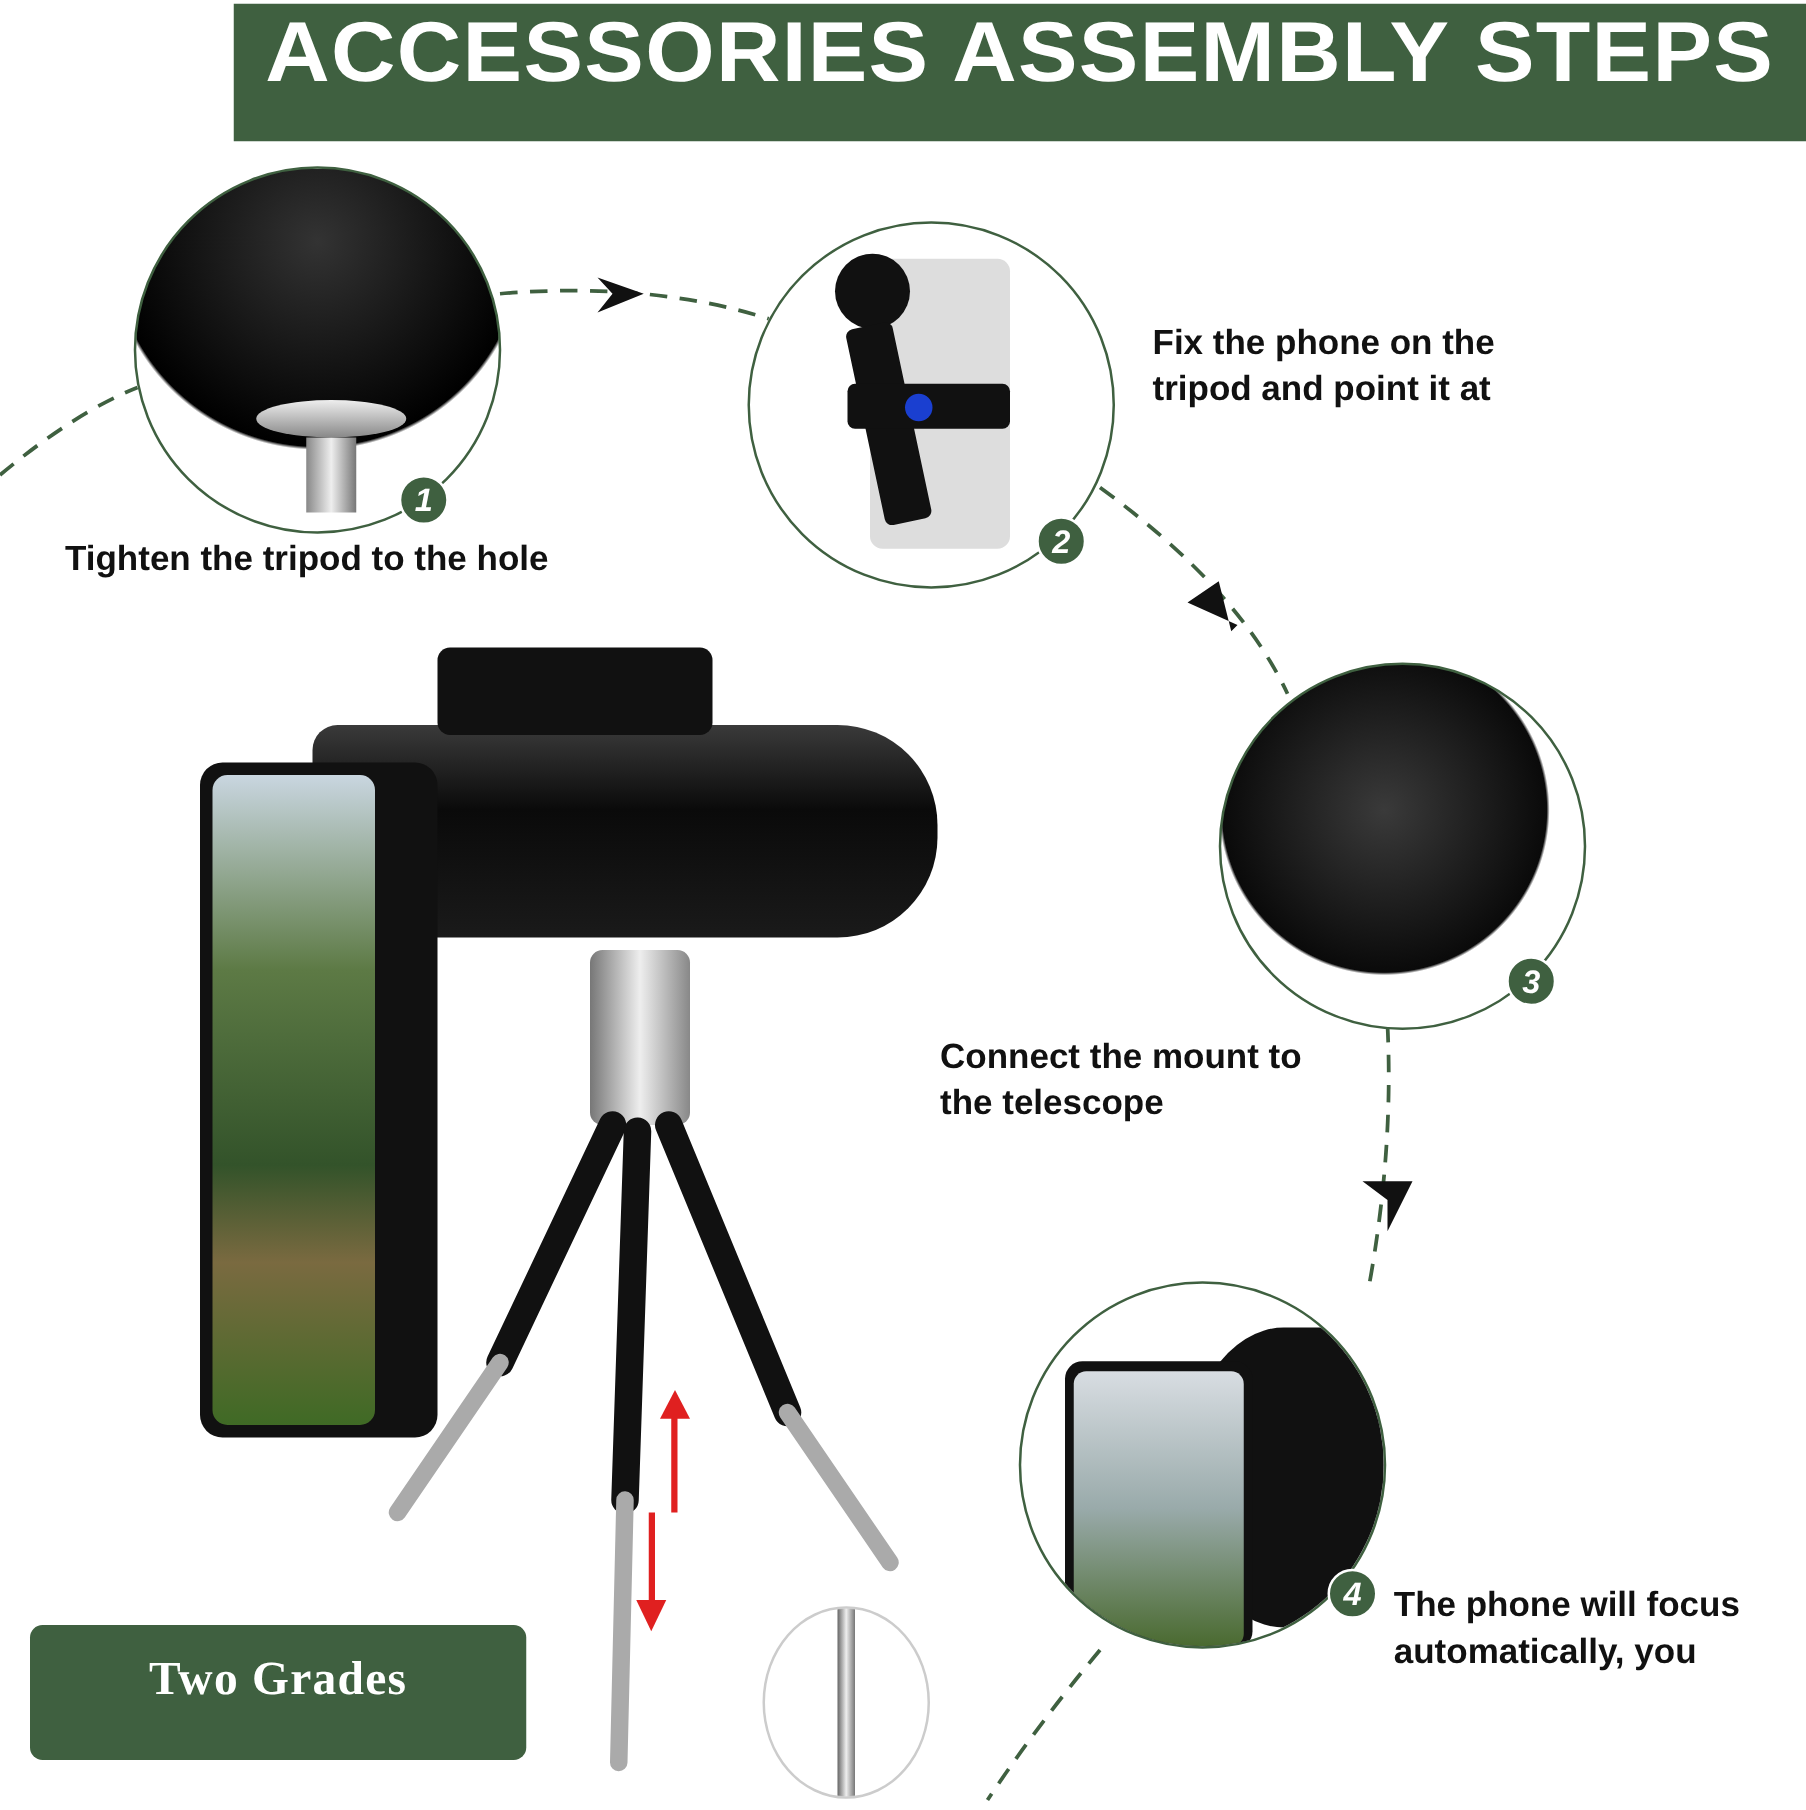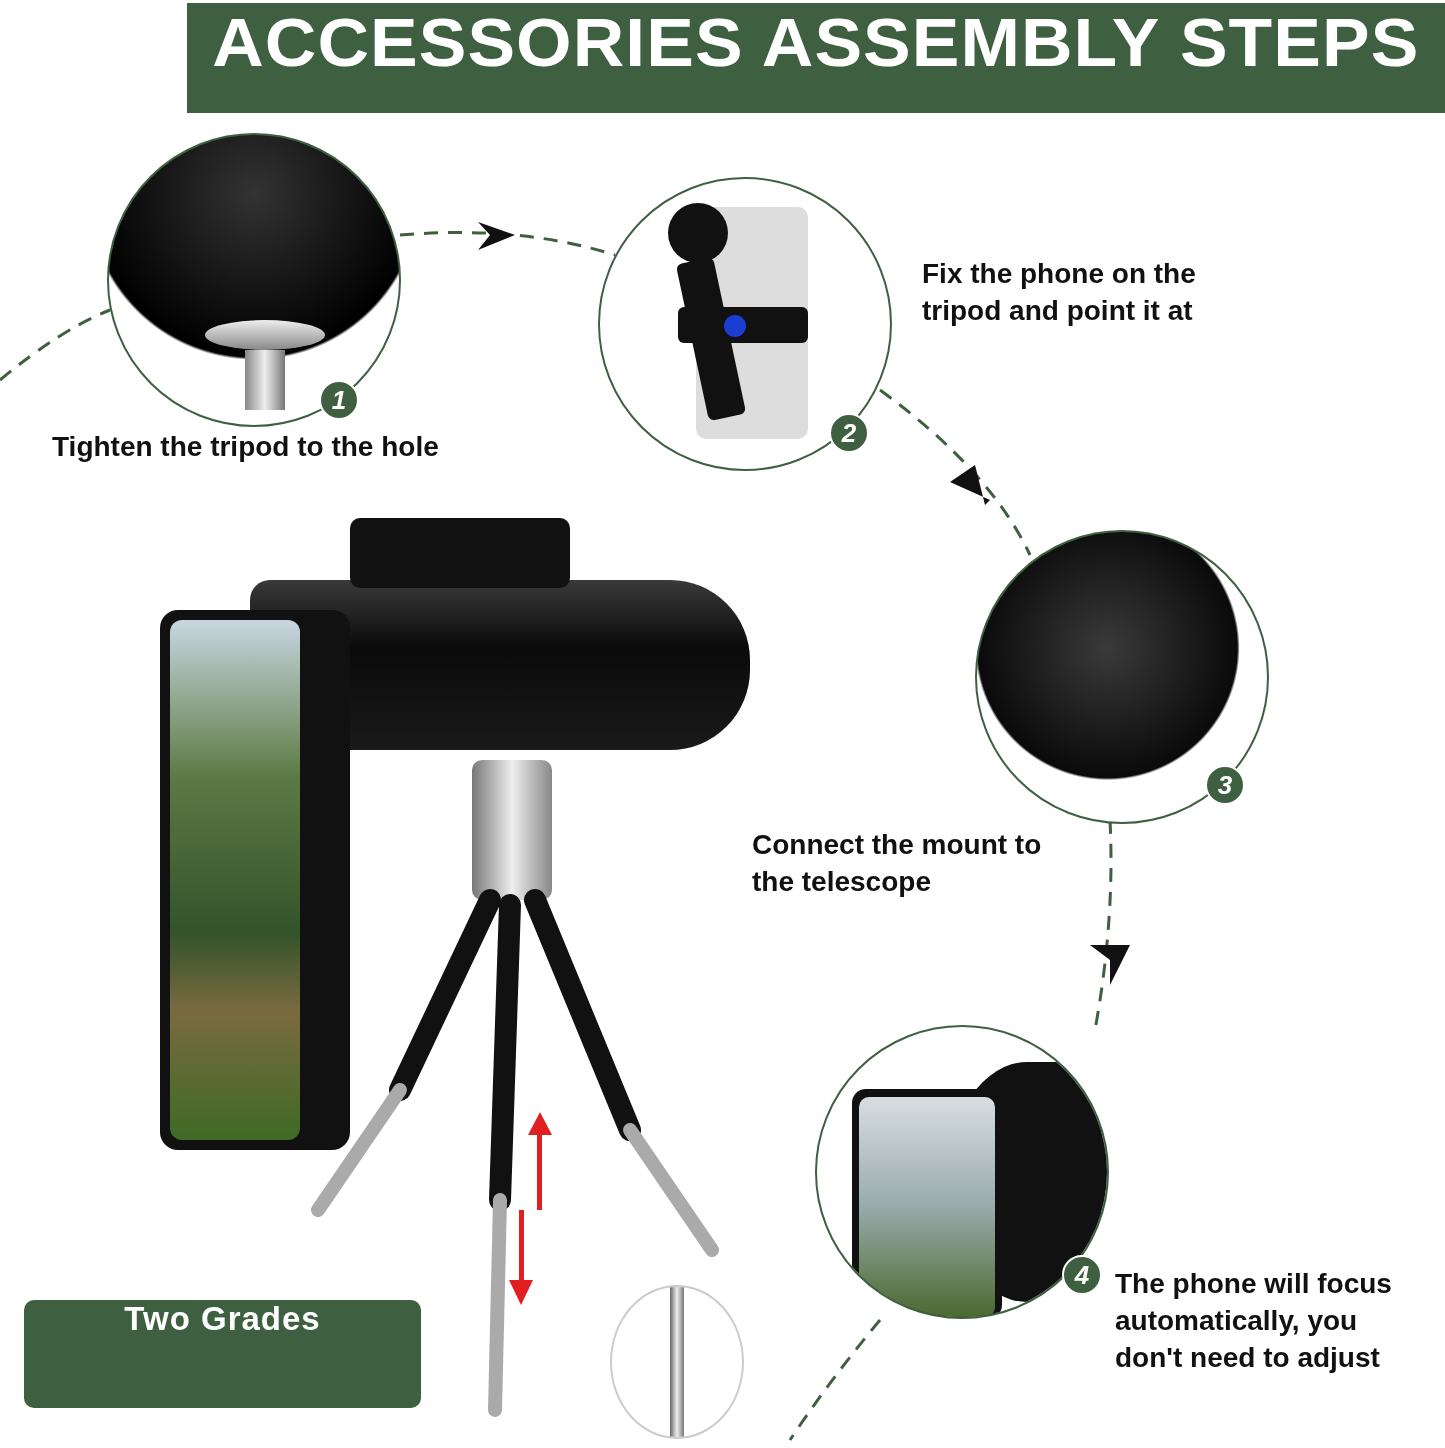--- a/index.html
+++ b/index.html
@@ -9,21 +9,21 @@
             display:flex; align-items:flex-start; justify-content:center; }
   .banner-title { color:#fff; font-weight:bold; font-size:68px; letter-spacing:1px; font-family:"Liberation Sans", sans-serif; transform:scaleX(1.05); }
   .circle { position:absolute; border:2px solid #3f6040; border-radius:50%; background:#111; overflow:hidden; }
   .badge { position:absolute; width:36px; height:36px; border-radius:50%; background:#3f6040; color:#fff;
            font-weight:bold; font-style:italic; font-size:26px; display:flex; align-items:center; justify-content:center;
            border:2px solid #fff; }
   .caption { position:absolute; font-weight:bold; color:#111; font-size:28px; line-height:37px; }
   .note-box { position:absolute; left:24px; top:1300px; width:397px; height:108px; background:#3f6040; border-radius:10px;
               color:#fff; text-align:center; }
   .note-line1 { font-style:italic; font-size:28px; margin-top:16px; }
-  .note-line2 { font-weight:bold; font-size:33px; margin-top:0; letter-spacing:1px; }
+  .note-line2 { font-weight:bold; font-size:38px; margin-top:21px; letter-spacing:1px;font-family:Liberation Serif, serif; }
   svg.paths { position:absolute; left:0; top:0; }
   .product { position:absolute; }
 </style>
 </head>
 <body>
 
 <div class="banner">
   <span class="banner-title">ACCESSORIES ASSEMBLY STEPS</span>
 </div>
 
@@ -70,21 +70,20 @@
 
 <div class="circle" style="left:815px;top:1025px;width:290px;height:290px;background:#fff;">
   <div style="position:absolute;left:130px;top:35px;width:160px;height:240px;background:#111;border-radius:50% 0 0 50%;"></div>
   <div style="position:absolute;left:35px;top:62px;width:150px;height:230px;background:#111;border-radius:14px;"></div>
   <div style="position:absolute;left:42px;top:70px;width:136px;height:220px;background:linear-gradient(#d8dde2,#9aa 50%,#4a6a30);border-radius:10px;"></div>
 </div>
 <div class="badge" style="left:1062px;top:1255px;">4</div>
 <div class="caption" style="left:1115px;top:1265px;">
   <div>The phone will focus</div>
   <div>automatically, you</div>
-  <div>don't need to adjust</div>
 </div>
 
 <div class="product" style="left:250px;top:580px;width:500px;height:170px;background:linear-gradient(#3a3a3a,#0a0a0a 40%,#1a1a1a);border-radius:20px 80px 80px 20px;"></div>
 <div class="product" style="left:350px;top:518px;width:220px;height:70px;background:#111;border-radius:10px;"></div>
 <div class="product" style="left:160px;top:610px;width:190px;height:540px;background:#111;border-radius:18px;"></div>
 <div class="product" style="left:170px;top:620px;width:130px;height:520px;background:linear-gradient(#c9d6e0,#5d7a45 30%,#33532a 60%,#7a6a40 75%,#3f6a25);border-radius:12px;"></div>
 <div class="product" style="left:472px;top:760px;width:80px;height:140px;background:linear-gradient(90deg,#777,#eee,#888);border-radius:10px;"></div>
 <svg class="paths" width="1445" height="1448">
   <g stroke="#111" stroke-width="22" stroke-linecap="round">
     <line x1="490" y1="900" x2="400" y2="1090"></line>

